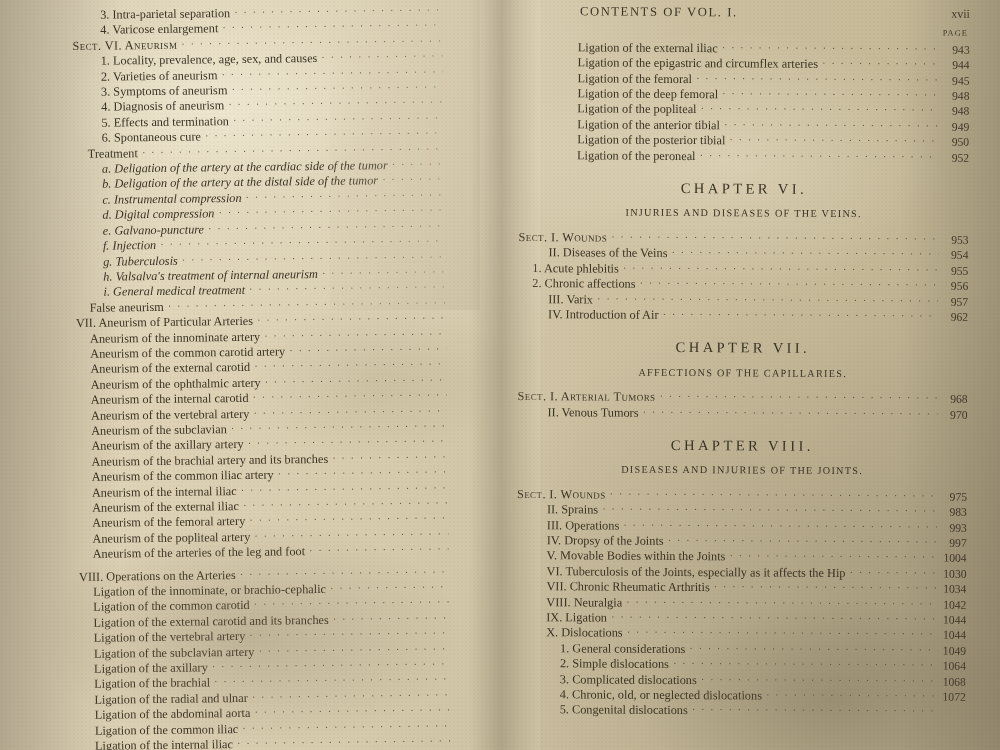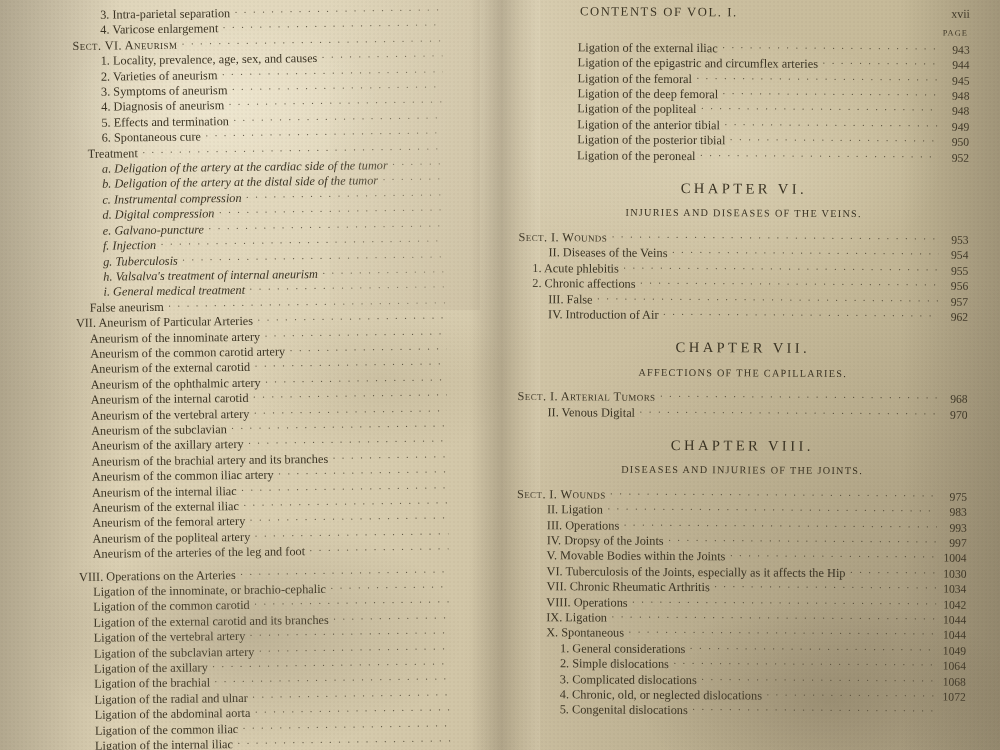--- a/index.html
+++ b/index.html
@@ -470,50 +470,50 @@
           <span class="label">1. Acute phlebitis</span>
           <span class="dots">····························································</span>
           <span class="pg">955</span>
         </div>
         <div class="entry i1">
           <span class="label">2. Chronic affections</span>
           <span class="dots">····························································</span>
           <span class="pg">956</span>
         </div>
         <div class="entry i0" style="padding-left: 30px;">
-          <span class="label">III. False</span>
+          <span class="label">III. Varix</span>
           <span class="dots">····························································</span>
           <span class="pg">957</span>
         </div>
         <div class="entry i0" style="padding-left: 30px;">
           <span class="label">IV. Introduction of Air</span>
           <span class="dots">····························································</span>
           <span class="pg">962</span>
         </div>
         <div class="chapter">CHAPTER VII.</div>
         <div class="chapter-sub">AFFECTIONS OF THE CAPILLARIES.</div>
         <div class="entry i0">
           <span class="label sect">Sect. I. Arterial Tumors</span>
           <span class="dots">····························································</span>
           <span class="pg">968</span>
         </div>
         <div class="entry i0" style="padding-left: 30px;">
-          <span class="label">II. Venous Digital</span>
+          <span class="label">II. Venous Tumors</span>
           <span class="dots">····························································</span>
           <span class="pg">970</span>
         </div>
         <div class="chapter">CHAPTER VIII.</div>
         <div class="chapter-sub">DISEASES AND INJURIES OF THE JOINTS.</div>
         <div class="entry i0">
           <span class="label sect">Sect. I. Wounds</span>
           <span class="dots">····························································</span>
           <span class="pg">975</span>
         </div>
         <div class="entry i0" style="padding-left: 30px;">
-          <span class="label">II. Ligation</span>
+          <span class="label">II. Sprains</span>
           <span class="dots">····························································</span>
           <span class="pg">983</span>
         </div>
         <div class="entry i0" style="padding-left: 30px;">
           <span class="label">III. Operations</span>
           <span class="dots">····························································</span>
           <span class="pg">993</span>
         </div>
         <div class="entry i0" style="padding-left: 30px;">
           <span class="label">IV. Dropsy of the Joints</span>
@@ -529,31 +529,31 @@
           <span class="label">VI. Tuberculosis of the Joints, especially as it affects the Hip</span>
           <span class="dots">····························································</span>
           <span class="pg">1030</span>
         </div>
         <div class="entry i0" style="padding-left: 30px;">
           <span class="label">VII. Chronic Rheumatic Arthritis</span>
           <span class="dots">····························································</span>
           <span class="pg">1034</span>
         </div>
         <div class="entry i0" style="padding-left: 30px;">
-          <span class="label">VIII. Operations</span>
+          <span class="label">VIII. Neuralgia</span>
           <span class="dots">····························································</span>
           <span class="pg">1042</span>
         </div>
         <div class="entry i0" style="padding-left: 30px;">
           <span class="label">IX. Ligation</span>
           <span class="dots">····························································</span>
           <span class="pg">1044</span>
         </div>
         <div class="entry i0" style="padding-left: 30px;">
-          <span class="label">X. Spontaneous</span>
+          <span class="label">X. Dislocations</span>
           <span class="dots">····························································</span>
           <span class="pg">1044</span>
         </div>
         <div class="entry i1" style="padding-left: 44px;">
           <span class="label">1. General considerations</span>
           <span class="dots">····························································</span>
           <span class="pg">1049</span>
         </div>
         <div class="entry i1" style="padding-left: 44px;">
           <span class="label">2. Simple dislocations</span>

